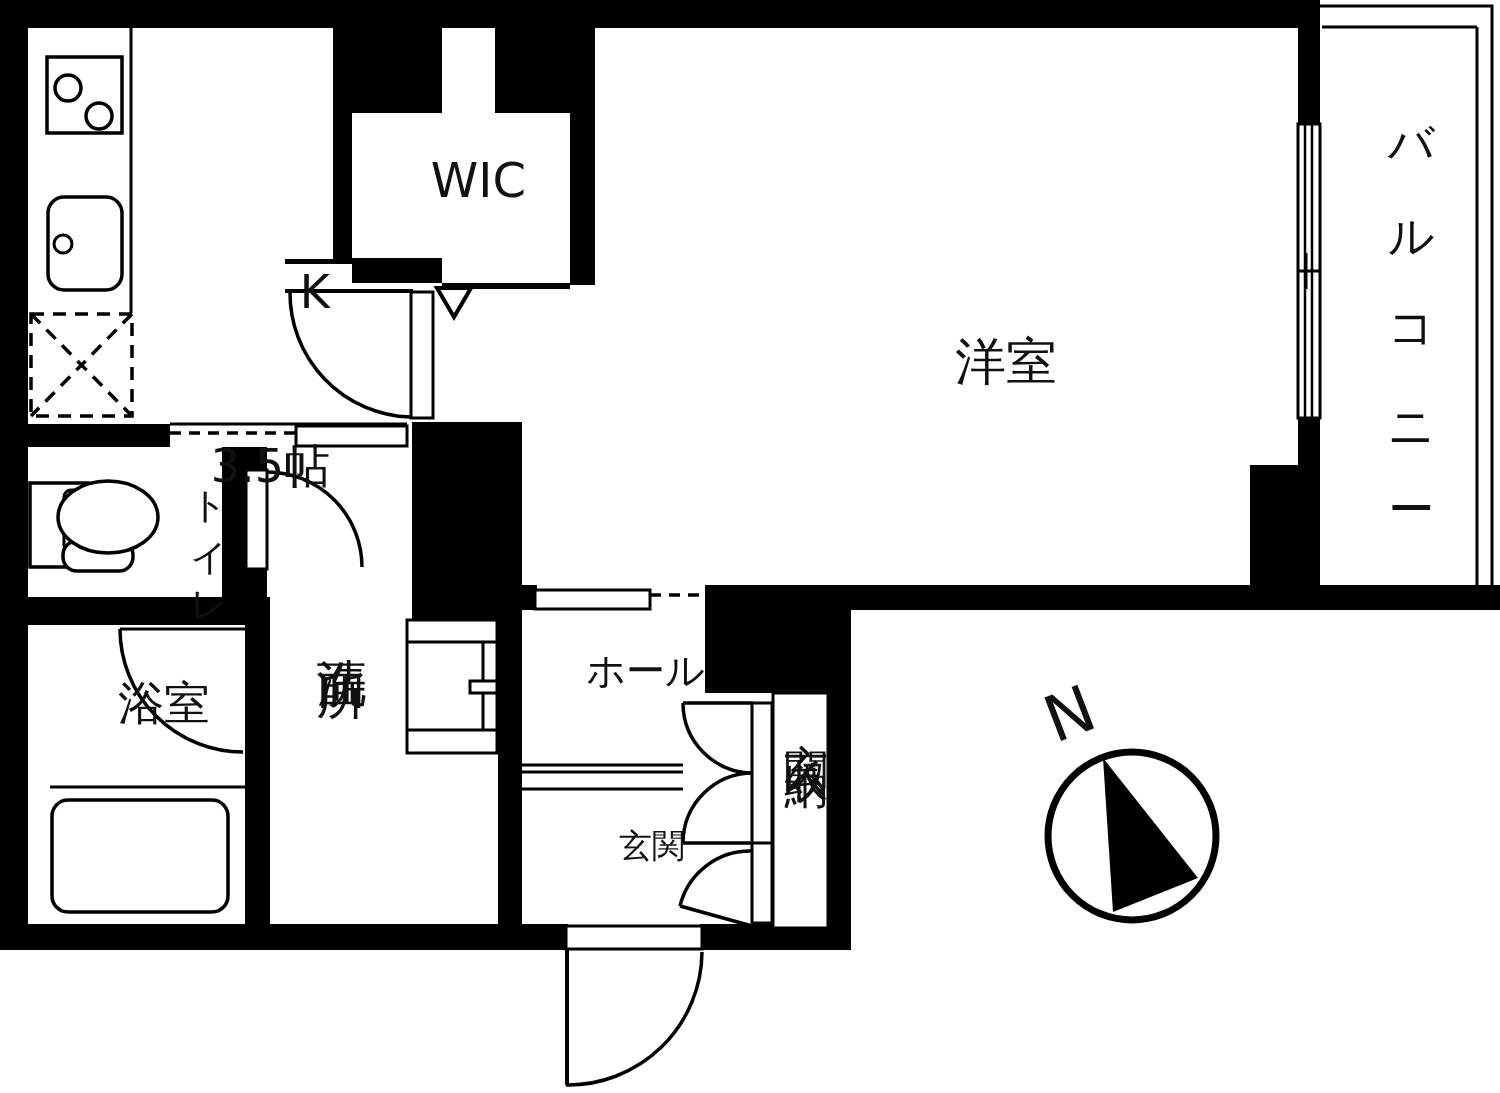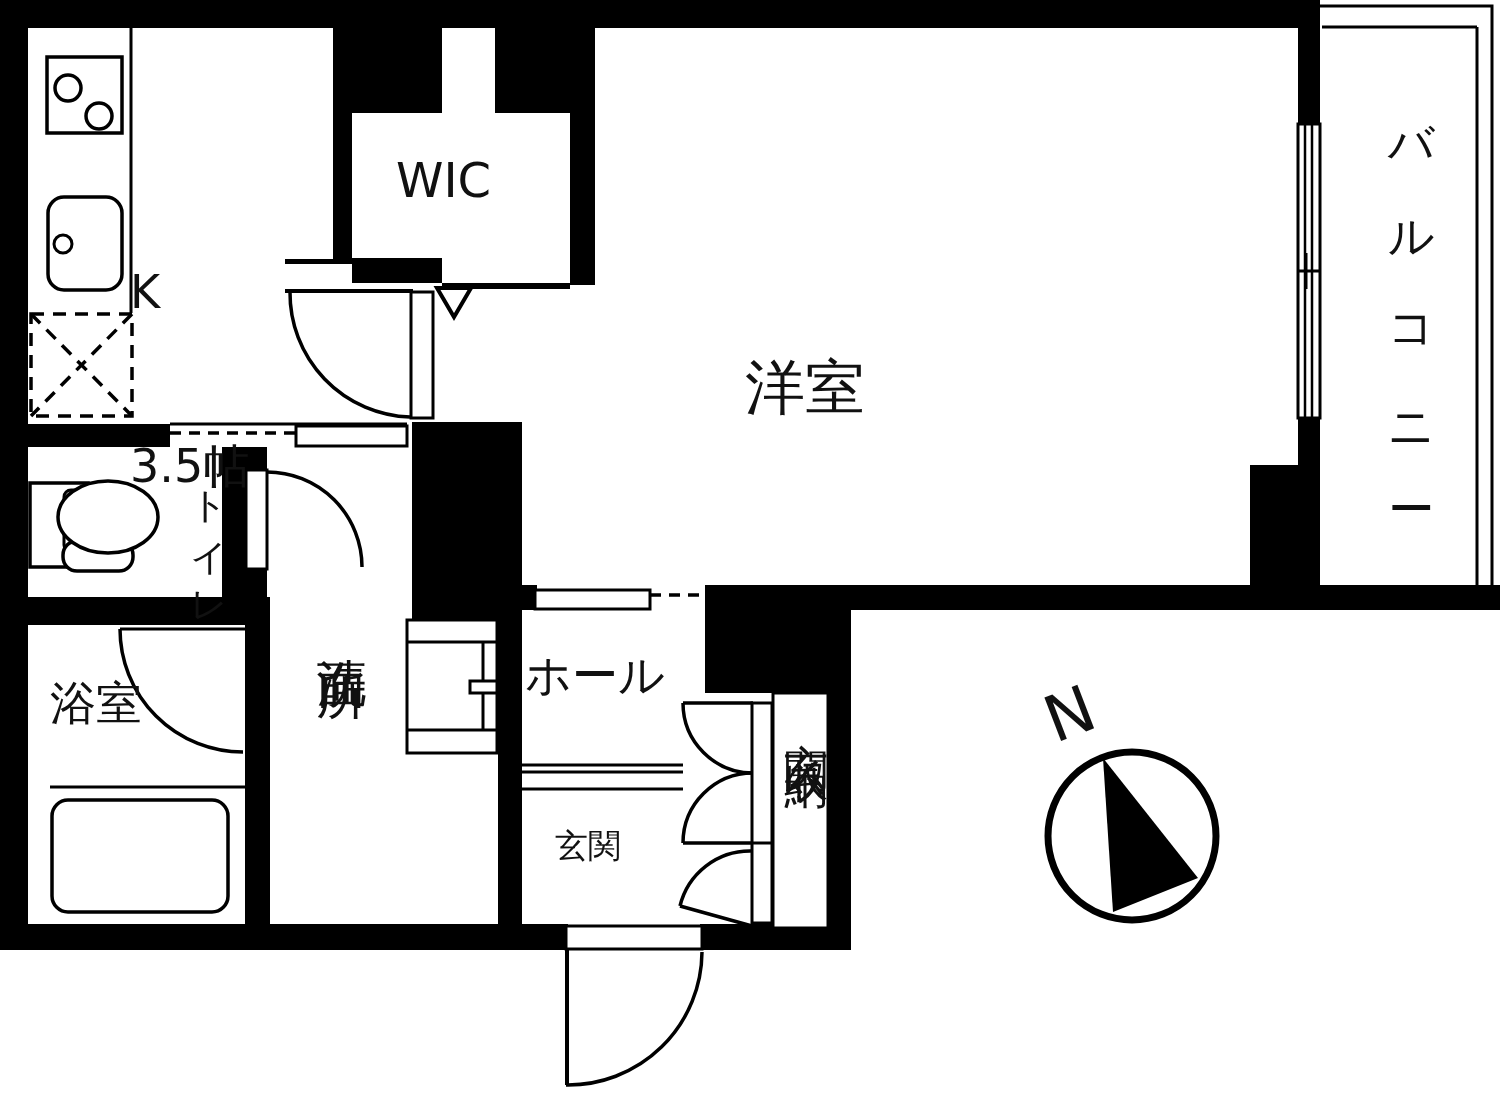--- a/index.html
+++ b/index.html
@@ -12,33 +12,33 @@
     color: #111111;
     overflow: hidden;
   }
   .plan svg { position:absolute; left:0; top:0; }
   .lbl {
     position:absolute;
     color:#111111;
     white-space:pre;
     line-height:1.2;
   }
-  .lbl.center { text-align:left; }
+  .lbl.center { text-align:right; }
   .vtext {
     writing-mode: vertical-rl;
     text-orientation: mixed;
   }
   .kit   { left:130px; top:148px; width:200px; font-size:46px; line-height:1.26; }
   .wic   { left:396px; top:152px; width:130px; font-size:48px; }
-  .yo    { left:745px; top:214px; width:312px; font-size:60px; line-height:1.16; }
+  .yo    { left:745px; top:214px; width:312px; font-size:51px; line-height:1.16; }
   .balc  { left:1384px; top:92px;  font-size:46px; letter-spacing:46px; }
   .toi   { left:186px; top:464px; font-size:37px; letter-spacing:9px; }
   .bath  { left:50px;  top:676px; width:160px; font-size:46px; }
   .wash  { left:312px; top:618px; font-size:50px; letter-spacing:6px; }
-  .hall  { left:525px; top:648px; width:180px; font-size:46px; }
+  .hall  { left:525px; top:648px; width:180px; font-size:39px; }
   .genk  { left:555px; top:826px; width:130px; font-size:33px; }
   .stor  { left:780px; top:708px; font-size:44px; letter-spacing:8px; }
   .north { left:1046px; top:676px; font-size:64px; transform:rotate(-21deg); }
 </style>
 </head>
 <body>
 
 <div class="plan">
 
   <svg width="1500" height="1093" viewBox="0 0 1500 1093">

